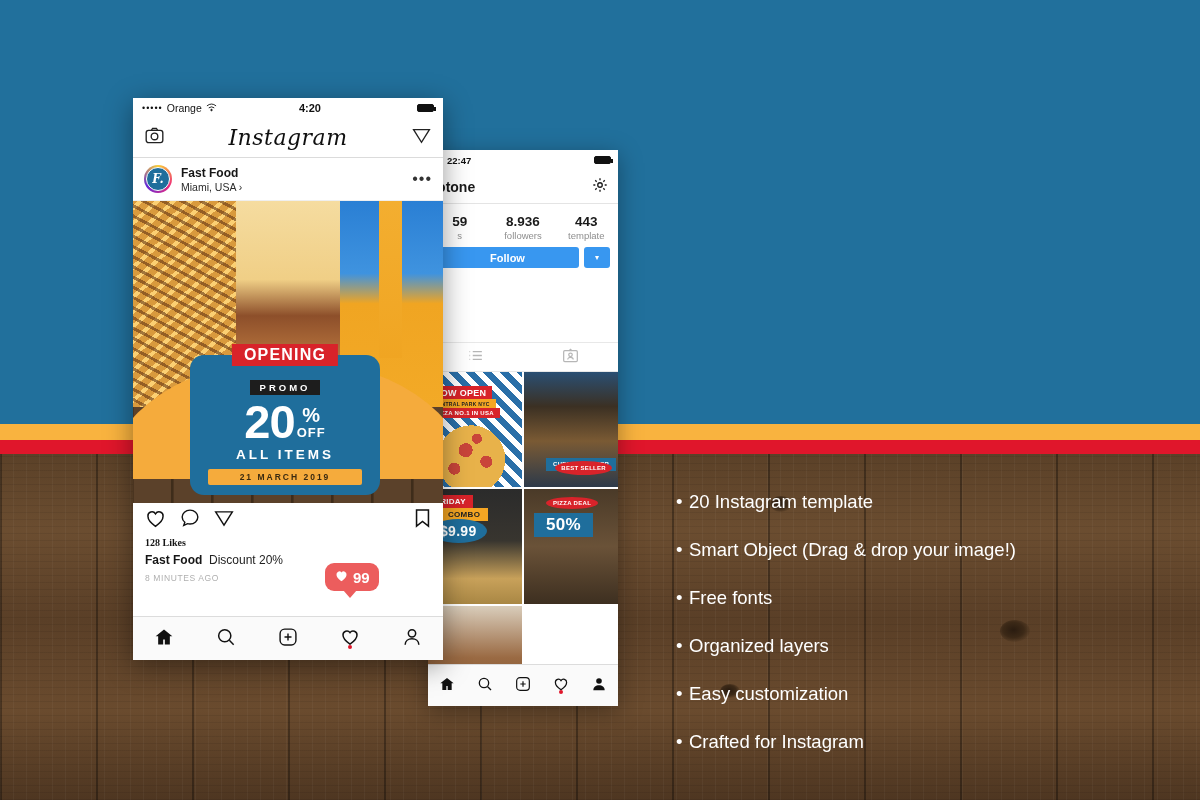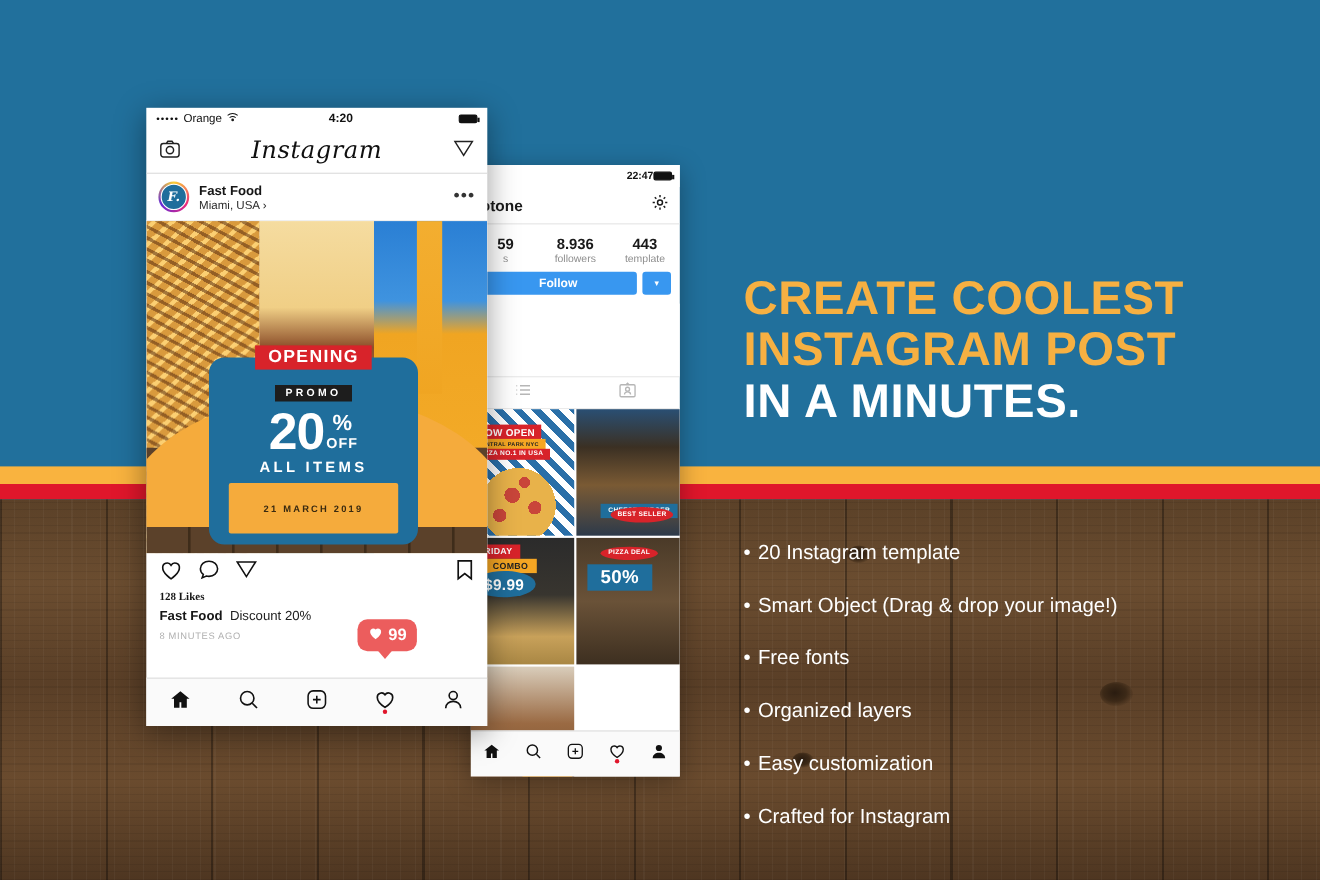--- a/index.html
+++ b/index.html
@@ -30,21 +30,21 @@
   .ln-c { color:#ffffff; }
 
   .features { position:absolute; left:676px; top:492px; width:480px; }
   .feature { color:#fff; font-size:18.5px; line-height:20px; margin-bottom:28px; display:flex; }
   .feature .dot { width:13px; flex:0 0 13px; }
 
   
   .phone2 { position:absolute; left:428px; top:150px; width:190px; height:556px; background:#fff;
     box-shadow:0 5px 22px rgba(0,0,0,0.35); overflow:hidden; }
   .p2-status { height:20px; background:#fff; display:flex; align-items:center; padding:0 7px; }
-  .p2-status .t { flex:1; text-align:right; font-size:9.5px; font-weight:bold; color:#111; padding-left:12px;}
+  .p2-status .t { flex:1; text-align:left; font-size:9.5px; font-weight:bold; color:#111; padding-left:12px;}
   .batt { width:17px; height:8px; border:1px solid #111; border-radius:2px; background:#111; position:relative; }
   .batt:after{content:"";position:absolute;right:-3px;top:2px;width:2px;height:4px;background:#111;}
   .p2-title { height:34px; border-bottom:1px solid #e4e4e4; display:flex; align-items:center; padding:0 10px; }
   .p2-title .nm { font-size:14px; font-weight:bold; color:#1a1a1a; flex:1; margin-left:-18px; }
   .p2-stats { display:flex; padding:10px 0 6px; }
   .p2-stats .st { flex:1; text-align:center; }
   .p2-stats .v { font-size:13.5px; font-weight:bold; color:#1a1a1a; }
   .p2-stats .l { font-size:9.5px; color:#8e8e8e; margin-top:1px; }
   .p2-follow { display:flex; gap:5px; padding:0 8px 8px; }
   .btn-follow { flex:1; background:#3897f0; color:#fff; border:none; border-radius:3px; height:21px;
@@ -128,21 +128,21 @@
   .promo-open { position:absolute; left:50%; transform:translateX(-50%); top:-11px;
     background:#d8232a; color:#fff; font-weight:bold; font-size:16px; letter-spacing:1.2px; padding:2px 12px; }
   .promo-sub { background:#1d1d1d; color:#fff; font-size:9.5px; font-weight:bold; letter-spacing:3px;
     display:inline-block; padding:2px 10px; margin-bottom:4px; }
   .promo-num { display:flex; align-items:flex-start; justify-content:center; gap:2px; }
   .promo-20 { color:#fff; font-size:47px; font-weight:bold; line-height:46px; letter-spacing:-1px; }
   .promo-pc { color:#fff; font-size:20px; font-weight:bold; line-height:20px; margin-top:6px; }
   .promo-off { color:#fff; font-size:13px; font-weight:bold; letter-spacing:1px; }
   .promo-items { color:#fff; font-size:13.5px; font-weight:bold; letter-spacing:3px; margin-top:2px; }
   .promo-date { background:#f5ab3c; color:#3a2a10; font-size:8.5px; font-weight:bold; letter-spacing:2px;
-    padding:18px 0; margin:7px 8px 0; border-radius:2px; }
+    padding:3px 0; margin:7px 8px 0; border-radius:2px; }
 
   .p1-actions { height:34px; display:flex; align-items:center; padding:0 12px; gap:14px; }
   .p1-actions .sp { flex:1; }
   .p1-info { padding:0 12px; }
   .likes { font-size:10px; font-weight:bold; color:#161616;font-family:Liberation Serif, serif; }
   .caption { font-size:12px; color:#222; margin-top:5px; }
   .caption b { color:#161616; }
   .ago { font-size:8.5px; color:#b0b0b0; letter-spacing:0.6px; margin-top:6px; }
 
   .heart-badge { position:absolute; left:325px; top:563px; background:#ec5d5d; border-radius:9px;
@@ -163,25 +163,20 @@
   <div class="bg-teal"></div>
   <div class="stripe-yellow"></div>
   <div class="stripe-red"></div>
   <div class="bg-wood">
     <div class="wood-knot" style="left:300px; top:120px; width:26px; height:18px;"></div>
     <div class="wood-knot" style="left:770px; top:42px; width:22px; height:16px;"></div>
     <div class="wood-knot" style="left:1000px; top:166px; width:30px; height:22px;"></div>
     <div class="wood-knot" style="left:720px; top:230px; width:20px; height:14px;"></div>
   </div>
 
-  <div class="headline">
-    <div class="ln ln-a">CREATE COOLEST</div>
-    <div class="ln ln-b">INSTAGRAM POST</div>
-    <div class="ln ln-c">IN A MINUTES.</div>
-  </div>
 
   <div class="features">
     <div class="feature">
         <span class="dot">•</span>
         <span>20 Instagram template</span>
       </div>
     <div class="feature">
         <span class="dot">•</span>
         <span>Smart Object (Drag &amp; drop your image!)</span>
       </div>

